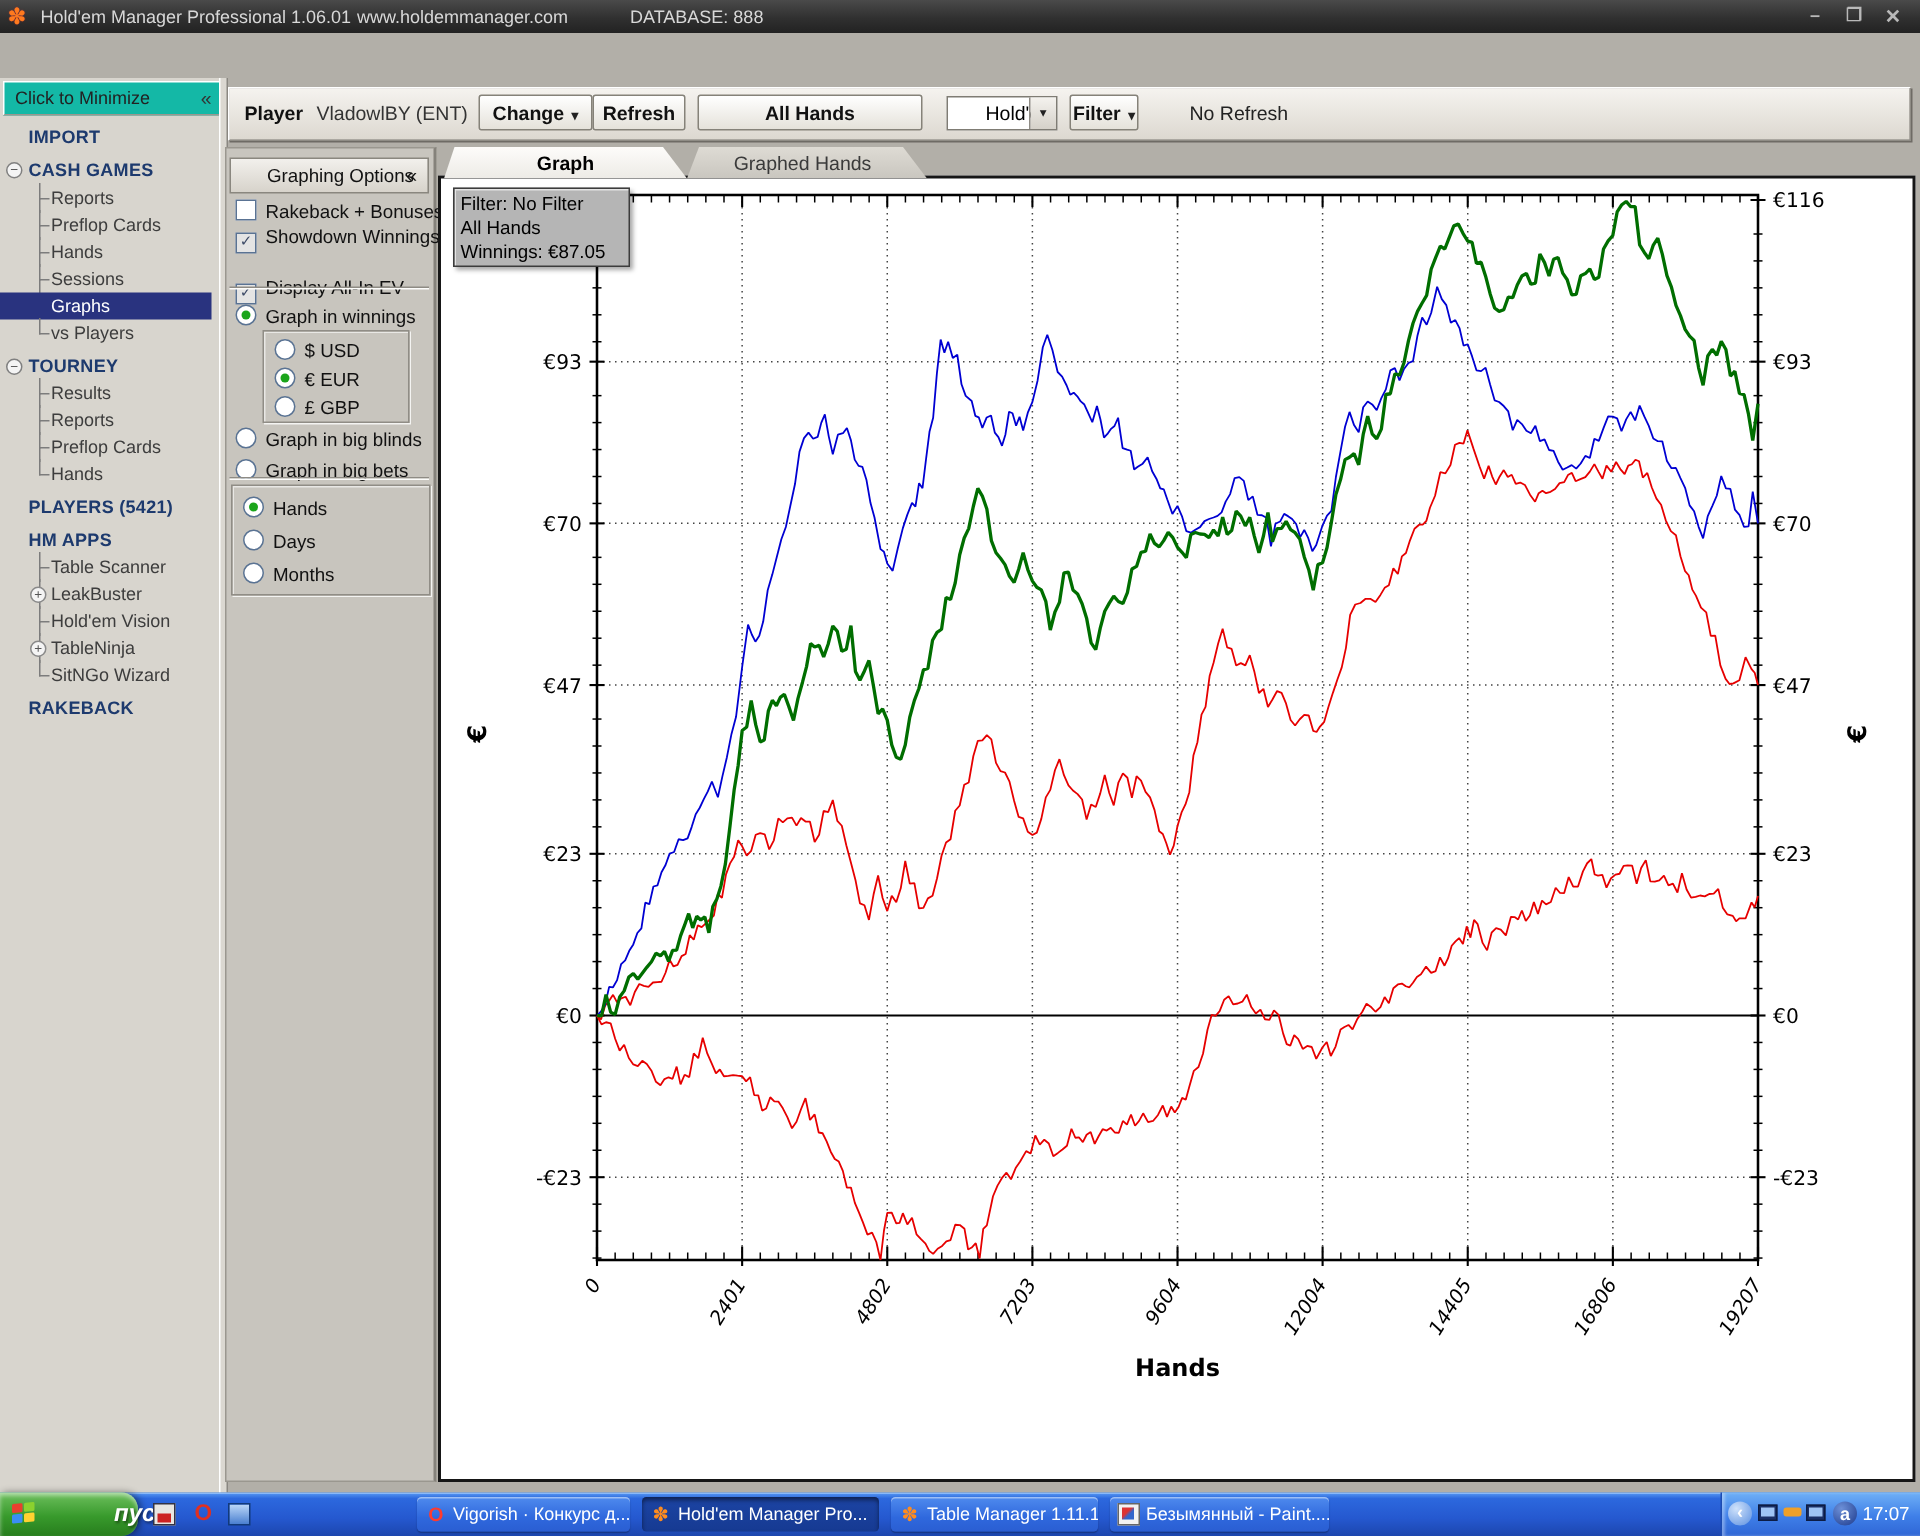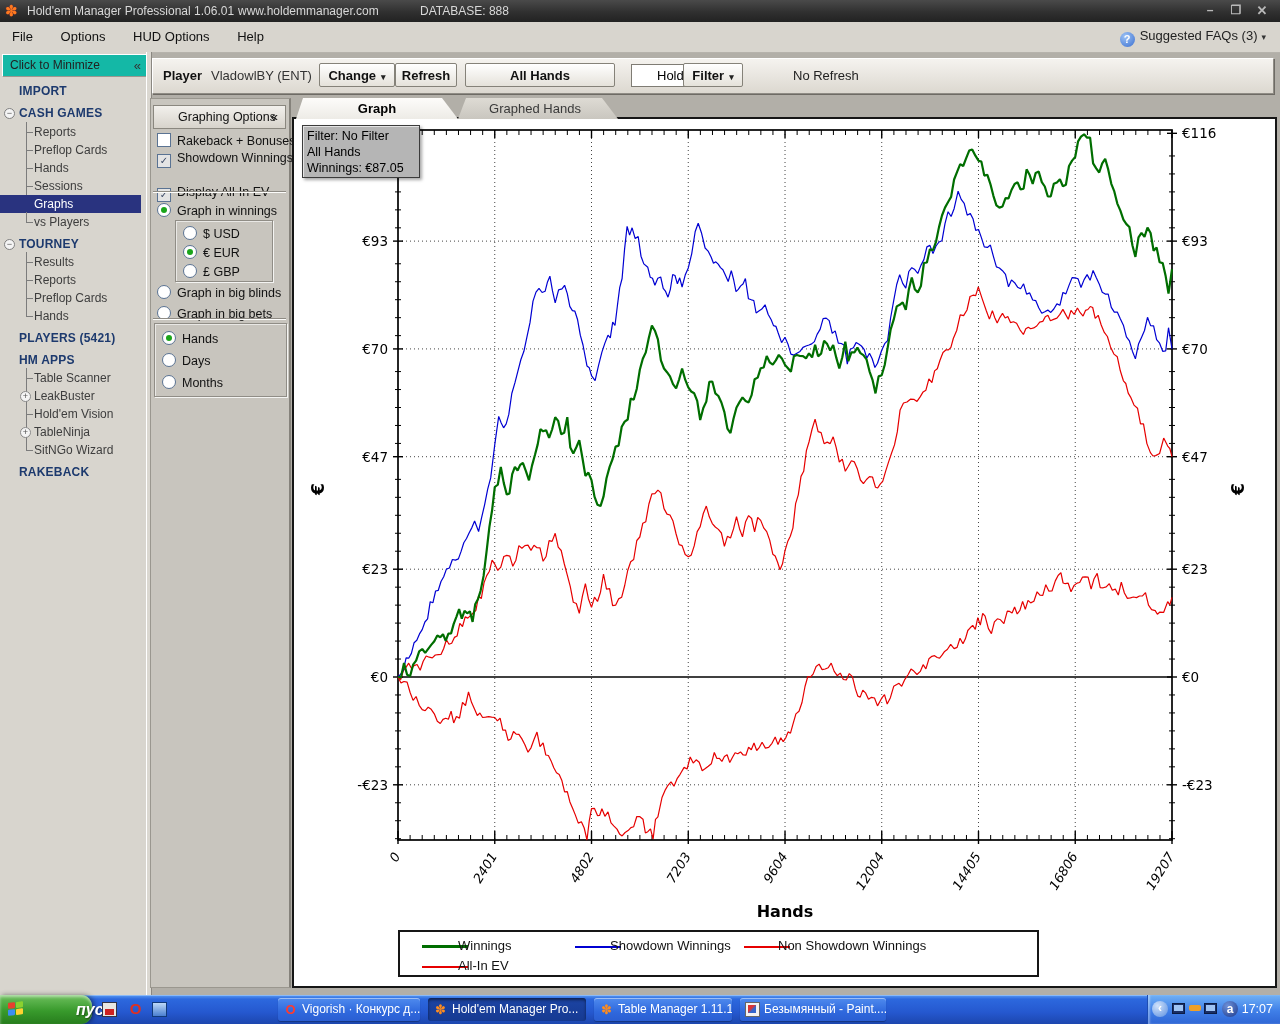--- a/index.html
+++ b/index.html
@@ -162,27 +162,20 @@
   <div class="titlebar">
     <span class="app-icon">✽</span>
     <span class="t-title">Hold'em Manager Professional 1.06.01</span>
     <span class="t-url">www.holdemmanager.com</span>
     <span class="t-db">DATABASE: 888</span>
     <span class="winbtn min">–</span>
     <span class="winbtn res">❐</span>
     <span class="winbtn cls">✕</span>
   </div>
 
-  <div class="menubar">
-    <span class="menu-item">File</span>
-    <span class="menu-item">Options</span>
-    <span class="menu-item">HUD Options</span>
-    <span class="menu-item">Help</span>
-    <span class="faq"><span class="qicon">?</span><span>Suggested FAQs (3)</span><span class="caret">▾</span></span>
-  </div>
 
   <div class="sidebar">
     <div class="minbar"><span>Click to Minimize</span><span class="collapse">«</span></div>
 
     <div class="srow" style="top:30px">
         <span class="hdr-label">IMPORT</span>
       </div>
     <div class="srow" style="top:52px">
         <span class="exp">−</span>
         <span class="hdr-label">CASH GAMES</span>
@@ -277,21 +270,21 @@
   <div class="toolbar">
     <span class="tb-player">Player</span>
     <span class="tb-name">VladowlBY (ENT)</span>
     <div class="btn" style="left:166px;width:76px"><span>Change</span><span class="caret">▾</span></div>
     <div class="btn" style="left:242px;width:62px"><span>Refresh</span></div>
     <div class="btn" style="left:312px;width:150px"><span>All Hands</span></div>
     <div class="combo">
       <div class="val">Hold'em</div>
       <div class="drop">▾</div>
     </div>
-    <div class="btn" style="left:530px;width:60px"><span>Filter</span><span class="caret">▾</span></div>
+    <div class="btn" style="left:560px;width:46px"><span>Filter</span><span class="caret">▾</span></div>
     <span class="tb-nofilter">No Refresh</span>
   </div>
 
   <div class="opanel">
     <div class="ohdr"><span>Graphing Options</span><span class="collapse">«</span></div>
     <div class="orow" style="top:34px"><span class="cb"></span><span>Rakeback + Bonuses</span></div>
     <div class="orow" style="top:52px"><span class="cb on">✓</span><span>Showdown Winnings</span></div>
     <div class="orow" style="top:86px"><span class="cb on">✓</span><span>Display All-In EV</span></div>
     <div class="sep" style="top:92px"></div>
     <div class="orow" style="top:104px"><span class="rb on"></span><span>Graph in winnings</span></div>
@@ -568,30 +561,20 @@
       <text transform="translate(883,739) rotate(-58)" text-anchor="end" font-size="13px" font-style="italic" font-family="&quot;DejaVu Sans&quot;,sans-serif">19207</text>
       <text transform="translate(32,372) rotate(-90)" text-anchor="middle" font-size="17px" font-weight="bold" font-family="&quot;DejaVu Sans&quot;,sans-serif">€</text>
       <text transform="translate(952,372) rotate(-90)" text-anchor="middle" font-size="17px" font-weight="bold" font-family="&quot;DejaVu Sans&quot;,sans-serif">€</text>
       <text x="493" y="800" text-anchor="middle" font-size="16px" font-weight="bold" font-family="&quot;DejaVu Sans&quot;,sans-serif">Hands</text>
       <path d="M106.0,560.0L108.7,562.6L111.4,553.5L114.1,550.2L116.7,546.2L119.4,551.3L122.1,548.6L125.1,547.5L128.2,553.2L131.2,544.3L134.2,539.0L137.2,540.2L140.3,540.9L143.3,538.0L146.3,537.7L149.0,537.5L151.7,531.5L154.4,522.8L157.0,527.3L159.7,526.3L162.4,520.4L165.1,519.0L167.8,506.4L170.5,509.5L173.2,499.9L175.8,501.1L178.5,498.6L181.2,496.0L183.9,493.4L186.6,479.0L189.3,481.6L192.0,465.9L194.7,458.6L197.4,454.2L200.1,443.2L202.8,447.2L205.8,453.4L208.8,450.2L211.8,439.5L214.8,438.4L217.8,439.2L220.8,449.3L223.9,443.2L226.9,428.6L229.9,431.3L232.9,428.6L236.0,428.1L239.0,433.4L242.0,428.3L245.0,430.7L248.0,430.8L251.1,444.3L254.1,439.5L257.1,423.6L260.1,424.4L263.2,416.3L266.2,430.2L269.2,433.5L272.2,446.5L275.3,458.1L278.3,469.6L281.3,485.3L284.3,486.5L287.3,496.3L290.4,479.2L293.4,466.7L296.4,481.7L299.5,490.4L302.5,480.2L305.5,484.5L308.5,475.2L311.5,457.0L314.5,472.1L317.6,471.7L320.6,488.6L323.6,488.2L326.6,481.9L329.7,480.2L332.7,468.5L335.7,453.5L338.7,444.7L341.7,442.5L344.8,423.5L347.8,420.0L350.8,406.2L353.8,404.7L356.9,387.0L359.9,376.9L362.9,376.6L365.9,373.1L368.9,375.9L372.0,391.6L375.0,397.1L378.0,398.0L381.0,404.1L384.1,417.0L387.1,427.6L390.1,428.6L393.2,437.5L396.3,439.7L399.2,438.1L402.2,428.9L405.2,414.6L408.2,409.6L411.3,396.5L414.3,389.1L417.3,399.8L420.3,406.6L423.3,410.0L426.4,412.4L429.4,416.0L432.4,429.4L435.4,419.3L438.5,421.0L441.5,411.9L444.5,399.7L447.5,411.7L450.5,419.9L453.6,404.7L456.6,398.6L459.6,401.5L462.6,414.9L465.7,400.5L468.7,403.4L471.7,410.9L474.7,414.6L477.7,423.1L480.8,437.2L483.2,439.0L485.6,445.3L488.0,452.8L490.5,446.8L493.0,433.6L495.7,424.6L498.3,419.3L500.9,411.1L503.6,386.7L506.3,377.8L509.0,359.4L511.7,354.3L514.4,333.7L517.0,325.0L520.1,312.0L523.1,302.1L526.1,314.6L529.1,315.6L532.1,326.7L535.2,325.1L538.2,326.6L541.2,319.8L544.2,330.6L547.3,345.0L550.3,342.2L553.3,354.3L556.3,349.3L559.4,343.7L562.4,344.9L565.4,352.1L568.4,363.0L571.4,366.7L574.5,362.5L577.5,359.6L580.5,360.0L583.5,370.3L585.7,371.0L588.0,367.4L590.8,364.2L593.6,354.4L596.6,344.9L599.6,336.0L602.5,327.9L605.3,314.9L608.1,292.9L611.5,286.0L615.0,285.0L618.4,282.2L621.8,282.3L625.0,284.4L628.3,279.6L631.1,274.9L633.9,273.2L636.9,261.9L639.9,265.7L642.6,253.9L645.3,251.7L648.0,243.2L651.0,235.5L654.1,232.8L656.5,232.8L658.9,230.3L661.3,221.5L664.7,213.5L668.2,197.8L671.6,198.6L675.0,193.0L678.0,179.5L681.0,178.2L683.7,178.7L686.3,169.9L690.3,182.1L694.3,193.8L697.4,202.1L700.4,193.6L702.8,200.7L705.2,206.0L707.8,200.6L710.5,196.4L713.2,201.0L715.8,199.5L718.5,205.6L721.5,204.7L724.6,206.3L728.0,212.8L731.4,217.5L733.8,211.8L736.3,210.2L738.7,211.8L741.7,210.9L744.7,209.0L747.7,205.1L750.8,204.4L753.3,199.7L755.9,198.2L758.4,203.8L761.6,202.4L764.9,201.1L767.9,197.4L770.9,192.4L773.6,197.4L776.3,202.2L779.0,193.4L782.2,197.5L785.4,191.0L788.2,195.7L791.1,199.1L793.5,193.4L795.9,192.5L798.3,189.5L800.7,190.5L803.2,201.4L806.2,198.3L809.2,208.0L812.3,215.4L815.4,219.5L818.5,229.9L821.9,237.1L825.3,239.8L828.3,253.8L831.4,263.8L833.8,266.5L836.2,276.1L838.6,280.1L842.0,288.1L845.5,291.2L848.5,306.9L851.5,306.8L854.9,326.6L858.4,335.6L861.0,339.0L863.6,338.6L867.6,336.5L871.7,321.1L875.7,329.1L877.8,331.5L880.0,339.7" fill="none" stroke="#e60000" stroke-width="1.2" stroke-linejoin="bevel"></path>
       <path d="M106.0,560.0L109.0,565.9L112.0,564.5L115.1,565.2L118.1,575.5L121.1,583.4L124.1,579.5L127.2,588.3L130.2,592.6L133.2,593.7L136.2,590.2L139.2,592.3L142.3,596.8L145.3,604.2L148.3,606.5L151.0,602.4L153.7,601.2L156.4,602.2L159.1,594.1L161.7,605.9L164.4,599.5L167.5,601.1L170.5,585.3L173.5,588.5L176.5,574.8L179.5,585.3L182.6,592.2L185.3,598.6L187.9,596.0L190.6,600.5L193.6,600.2L196.7,599.7L199.7,600.1L202.8,600.5L205.4,603.9L208.1,601.1L210.8,613.1L213.5,613.2L216.1,623.4L218.8,622.0L221.5,614.5L224.2,617.2L226.9,617.4L229.9,621.9L232.9,627.7L236.0,635.2L239.0,630.8L242.0,622.5L245.0,615.1L248.0,629.7L251.1,625.9L253.8,638.0L256.4,638.5L259.1,643.9L261.8,650.8L264.5,655.7L267.2,657.4L269.9,663.6L272.6,674.8L275.3,674.7L277.9,684.9L280.6,691.2L283.3,697.9L286.3,706.1L289.4,704.8L292.2,711.0L295.0,723.0L297.3,703.5L299.5,691.6L302.5,691.4L305.5,698.6L307.7,698.3L309.9,691.8L312.9,699.3L316.0,694.9L319.0,705.9L322.0,709.1L325.0,712.1L327.5,716.9L330.1,718.9L333.1,715.5L336.1,713.6L338.9,710.6L341.7,709.7L344.8,699.5L347.9,699.7L351.0,702.2L353.4,716.0L355.8,714.7L358.5,711.8L361.1,722.0L363.5,702.3L365.9,699.9L370.0,680.5L373.0,673.4L376.0,668.3L379.0,664.8L382.0,669.2L385.1,661.7L388.1,657.3L392.1,650.4L395.1,652.0L398.2,640.0L401.2,646.1L404.2,642.8L407.2,645.3L410.2,653.8L413.3,651.6L416.3,649.3L419.3,646.8L422.3,635.5L424.9,641.5L427.4,641.3L429.9,644.4L432.4,639.5L435.1,637.7L437.8,645.6L440.4,640.5L443.1,635.8L445.8,636.7L448.5,634.9L451.2,638.0L453.9,638.2L456.6,630.3L459.3,632.7L462.0,626.0L464.7,633.5L467.4,630.3L470.1,625.2L473.4,631.1L476.7,630.3L480.0,626.3L483.2,620.0L486.0,627.6L488.8,620.7L491.2,624.7L493.7,621.0L496.1,614.9L498.5,616.2L500.9,607.4L503.9,596.9L507.0,594.3L510.0,585.5L513.0,569.5L515.8,559.5L518.4,560.2L521.1,557.1L524.1,549.5L527.1,547.1L530.1,552.6L533.2,552.0L536.2,550.8L539.2,546.1L542.2,554.4L545.2,558.7L548.3,556.1L551.3,562.5L554.3,562.9L557.3,556.6L560.4,559.6L563.4,571.9L565.8,579.1L568.2,580.1L570.8,573.1L573.5,575.8L576.5,582.3L579.5,580.3L582.5,581.0L585.5,588.9L589.7,581.2L592.5,577.7L595.2,587.0L598.4,580.7L601.7,569.3L604.3,567.7L607.0,566.3L609.7,569.3L612.9,562.3L616.2,557.5L619.0,552.1L621.8,554.1L625.0,557.5L628.3,554.4L631.1,547.7L633.9,551.8L636.9,541.8L639.9,539.3L642.6,538.7L645.2,540.5L647.6,541.2L650.0,538.2L652.6,534.4L655.3,532.5L658.7,527.4L662.1,531.6L665.1,530.4L668.0,521.2L671.0,526.8L673.4,521.8L675.8,513.5L678.2,510.8L680.7,508.4L683.3,512.3L685.8,500.6L688.3,508.1L690.7,496.3L693.1,499.1L696.4,511.6L699.4,516.6L702.4,504.8L705.4,501.8L708.5,502.8L711.9,506.6L715.3,494.2L717.7,494.4L720.1,496.0L722.6,490.0L725.2,497.0L727.9,493.3L730.6,484.4L733.3,492.3L736.0,483.4L738.7,485.9L741.9,484.3L745.1,474.8L747.9,478.2L750.8,478.4L753.8,467.7L756.8,474.1L760.0,474.0L763.3,463.9L766.1,458.5L768.9,455.7L771.1,466.0L773.3,466.7L776.2,466.2L779.0,474.8L782.0,468.5L785.0,466.1L787.7,465.5L790.4,460.2L793.1,459.9L796.1,460.1L799.1,472.2L802.1,461.7L805.2,456.4L808.2,470.6L811.2,470.8L814.2,469.9L817.3,466.7L820.3,473.3L823.3,472.1L826.3,478.0L829.3,465.2L832.4,476.0L835.4,481.4L838.4,480.9L841.4,480.0L844.5,480.6L847.5,479.0L850.5,478.8L853.5,475.6L856.5,488.1L859.6,492.6L863.2,493.6L865.4,497.2L867.6,495.2L871.7,495.3L875.7,484.6L877.8,487.9L880.0,480.3" fill="none" stroke="#e60000" stroke-width="1.2" stroke-linejoin="bevel"></path>
       <path d="M106.0,560.0L108.7,557.2L111.4,553.1L114.1,540.9L116.7,541.2L119.4,536.4L122.1,525.7L124.8,523.2L127.5,516.9L130.2,512.6L132.9,505.0L135.6,501.9L138.2,484.7L140.9,485.8L143.6,474.0L146.3,473.3L149.0,464.5L151.7,459.7L154.4,452.1L157.4,451.0L160.4,442.5L163.4,443.1L166.4,441.9L169.1,434.4L171.8,425.8L174.5,421.5L177.2,415.8L179.9,410.6L182.6,404.0L186.6,414.5L189.6,400.6L192.6,387.8L195.7,372.1L198.7,360.9L202.8,327.4L206.7,299.4L209.2,306.0L211.6,310.8L214.2,306.8L216.8,297.4L219.8,276.5L222.9,265.9L225.9,254.2L228.9,242.5L231.9,234.3L235.0,219.7L238.0,205.7L241.0,184.1L244.0,175.1L247.0,171.4L250.1,175.5L253.1,174.3L255.5,164.9L257.9,159.2L260.5,173.9L263.2,185.9L266.6,172.8L270.0,171.8L272.6,168.3L275.3,176.6L277.8,189.4L280.4,193.6L282.9,194.2L285.6,202.8L288.3,218.2L291.0,228.0L295.0,249.1L297.3,250.8L299.5,258.7L303.1,263.6L306.5,248.7L309.9,235.1L312.9,226.1L316.0,218.2L318.3,220.8L320.7,205.1L323.0,208.5L325.4,188.7L327.7,170.6L330.1,161.5L332.6,131.9L335.1,109.4L337.6,118.1L340.1,110.8L343.2,121.6L346.2,119.5L349.0,139.2L351.8,146.9L355.8,150.3L358.2,160.2L360.5,161.2L362.9,168.3L365.8,161.3L368.7,160.0L371.2,171.4L373.6,174.4L376.0,180.2L378.3,172.6L380.7,157.5L383.0,158.5L385.4,166.8L387.7,160.8L390.1,170.0L393.2,158.1L396.3,150.9L399.7,136.8L403.2,114.5L406.2,106.2L409.6,116.3L413.1,131.0L416.1,134.1L419.1,140.0L421.5,146.2L423.8,144.8L426.2,147.2L428.5,150.6L430.9,152.7L433.2,157.8L436.2,164.5L439.3,153.6L441.6,162.5L444.0,174.7L446.3,172.3L448.7,168.9L451.0,167.0L453.4,161.5L456.4,181.7L459.4,182.8L461.8,183.5L464.1,196.0L466.5,194.2L469.8,192.1L473.1,187.8L476.1,197.2L479.2,202.7L481.5,208.6L483.9,209.3L486.2,216.0L489.6,225.6L493.0,220.3L496.0,227.2L498.9,237.1L501.9,238.1L504.9,236.2L508.0,234.4L511.0,230.4L514.0,229.0L517.0,228.0L519.7,226.9L522.4,224.6L525.1,217.4L528.1,212.4L531.1,201.7L534.2,201.1L537.2,203.6L540.2,216.4L543.2,213.9L546.3,226.2L549.3,226.5L552.3,228.2L555.3,247.2L558.3,232.2L561.4,230.7L564.1,225.6L566.7,227.1L569.4,229.0L572.1,232.3L574.8,241.1L577.5,236.3L580.2,241.8L582.9,250.5L585.5,246.3L589.7,233.2L592.7,226.7L595.6,223.6L598.6,201.0L601.7,183.7L604.7,167.5L607.7,157.6L610.7,166.4L613.8,171.2L616.8,154.5L619.8,150.7L622.8,152.6L625.8,156.5L628.9,148.4L631.9,142.6L634.9,129.9L637.9,128.4L641.0,136.6L644.0,129.0L647.0,125.0L650.0,123.7L653.0,106.6L656.1,94.7L659.1,99.5L662.1,91.7L666.1,74.2L669.2,82.4L672.2,86.4L675.2,98.2L678.2,96.4L681.0,101.7L683.7,113.4L686.5,112.5L689.4,120.6L692.3,129.9L695.4,130.4L698.4,128.1L701.4,139.4L704.4,149.9L707.4,151.0L710.5,153.7L713.5,157.3L716.5,169.8L719.5,162.9L722.6,165.7L725.6,170.2L728.6,171.8L731.6,166.8L734.6,177.1L737.7,175.9L740.7,183.0L743.7,183.6L746.7,190.8L749.8,196.2L752.8,194.7L755.8,193.1L758.8,195.4L761.8,192.0L764.9,186.9L767.9,188.3L770.9,175.5L773.9,176.9L777.0,168.4L780.1,160.6L783.2,160.8L786.1,161.9L789.0,170.5L792.1,162.6L795.1,157.6L798.1,163.3L801.1,153.4L804.2,160.6L807.2,166.9L810.2,175.3L813.2,177.1L816.2,177.2L819.3,190.4L822.3,195.1L825.3,195.0L828.3,201.7L831.4,208.2L834.4,219.9L837.4,223.8L840.4,234.2L843.4,241.9L846.5,227.1L849.5,220.4L852.5,213.5L855.5,200.3L858.6,208.6L861.6,208.9L864.6,222.7L867.6,226.2L870.7,234.3L873.7,233.9L876.5,210.7L880.0,231.9" fill="none" stroke="#0000d2" stroke-width="1.2" stroke-linejoin="bevel"></path>
       <path d="M106.0,560.0L109.0,560.3L112.0,546.1L115.1,557.8L118.1,559.3L121.1,547.7L124.1,543.6L127.2,534.4L130.2,532.0L133.2,535.9L136.2,531.9L139.2,527.9L142.3,524.2L145.3,518.5L148.3,520.2L151.0,517.2L153.7,523.9L156.4,516.6L159.1,516.4L161.7,506.9L164.4,499.8L167.1,492.1L169.8,501.6L172.5,493.8L175.2,496.3L177.9,494.3L180.6,504.9L183.2,487.3L185.9,482.3L188.6,473.8L191.6,458.9L194.7,433.3L197.4,409.9L200.1,393.3L202.8,370.0L205.8,367.7L208.8,350.0L211.8,366.1L214.8,377.6L217.5,376.4L220.2,357.1L222.9,349.9L225.6,353.5L228.2,347.9L230.9,345.8L233.9,354.1L237.0,363.3L240.0,348.6L243.0,337.8L245.7,327.4L248.4,312.1L251.1,314.3L254.1,313.2L257.1,320.9L260.1,312.5L263.2,300.3L266.2,303.9L269.2,317.2L272.2,315.8L275.3,300.1L278.3,330.6L281.3,336.5L284.3,330.3L287.3,323.3L290.4,340.8L293.4,358.9L296.4,355.6L299.5,363.1L302.5,379.6L305.5,387.8L308.5,389.1L311.5,379.7L314.5,361.2L317.6,349.9L320.6,342.0L323.6,329.6L326.6,328.6L329.7,309.8L332.7,304.6L335.7,302.5L338.7,281.4L341.7,282.7L344.8,271.7L347.8,252.8L350.8,241.7L353.8,235.4L356.9,220.5L359.9,208.6L362.9,213.7L365.9,222.3L368.9,243.4L372.0,251.5L375.0,255.2L378.0,259.4L381.0,267.2L384.1,271.3L387.1,262.5L390.1,251.5L393.2,262.7L396.3,270.4L399.2,274.5L402.2,276.3L405.2,283.9L408.2,303.0L411.3,291.0L414.3,284.6L417.3,264.9L420.3,264.5L423.3,276.3L426.4,279.0L429.4,285.5L432.4,295.1L435.4,311.6L438.5,316.1L441.5,301.8L444.5,290.5L447.5,285.1L450.5,280.4L453.6,284.0L456.6,285.4L459.6,278.1L462.6,262.3L465.7,260.6L468.7,251.2L471.7,250.5L474.7,239.0L477.7,245.3L480.8,247.6L483.8,243.4L486.8,237.9L489.9,241.4L493.0,247.9L496.0,251.2L498.9,254.8L501.9,239.3L504.9,238.0L508.0,239.0L511.0,239.2L514.0,241.4L517.0,236.3L520.1,240.4L523.1,227.7L526.1,239.3L529.1,236.7L532.1,223.7L535.2,227.1L538.2,233.6L541.2,227.9L544.2,240.4L547.3,251.5L550.3,240.3L553.3,224.7L556.3,244.1L559.4,235.4L562.4,235.3L565.4,230.6L568.4,236.1L571.4,238.1L574.5,242.3L577.5,254.3L580.5,262.8L583.5,276.4L586.6,259.4L589.7,258.2L592.7,248.0L595.6,231.1L598.6,212.7L601.7,202.7L604.7,189.4L607.7,187.8L610.7,185.4L613.8,192.9L616.8,172.6L619.8,160.5L622.8,172.3L625.8,175.5L628.9,169.1L631.9,146.0L634.9,145.5L637.9,132.2L641.0,133.2L644.0,124.8L647.0,110.1L650.0,98.5L653.0,90.6L656.1,85.0L659.1,79.9L662.1,62.5L665.1,54.8L668.2,47.1L671.2,49.0L674.2,41.2L677.2,33.6L680.2,32.4L683.4,38.7L686.5,43.7L689.4,44.6L692.3,58.6L695.4,57.8L698.4,67.1L701.4,78.8L704.4,88.3L707.4,90.6L710.5,89.5L713.5,81.1L716.5,81.4L719.5,73.0L722.6,67.0L725.6,65.3L728.6,72.5L731.6,71.7L734.6,52.3L737.7,58.1L740.7,67.0L743.7,55.9L746.7,54.6L749.8,65.1L752.8,69.5L755.8,79.5L758.8,79.3L761.8,66.8L764.9,65.4L767.9,62.3L770.9,69.3L773.9,67.8L777.0,49.0L780.1,43.6L783.2,40.0L786.1,24.3L789.0,19.7L792.1,17.3L795.1,20.7L798.1,20.7L801.1,46.3L804.2,51.3L807.2,55.5L810.2,46.4L813.2,41.8L816.2,52.4L819.3,66.8L822.3,74.4L825.3,86.6L828.3,93.4L831.4,102.6L834.4,107.1L837.4,110.0L840.4,128.2L843.4,139.9L846.5,120.3L849.5,115.9L852.5,119.9L855.5,110.5L858.6,116.0L861.6,133.7L864.6,130.5L867.6,145.2L870.7,146.1L873.7,159.3L876.5,176.7L880.0,152.2" fill="none" stroke="#006e00" stroke-width="2.2" stroke-linejoin="bevel"></path>
     </svg>
 
-  <div class="legend">
-    <span class="lmark" style="left: 22px; top: 13px; background: rgb(0, 110, 0); height: 3px;"></span>
-    <span class="llabel" style="left:58px;top:6px">Winnings</span>
-    <span class="lmark" style="left: 175px; top: 14px; background: rgb(0, 0, 210); height: 2px;"></span>
-    <span class="llabel" style="left:210px;top:6px">Showdown Winnings</span>
-    <span class="lmark" style="left: 344px; top: 14px; background: rgb(230, 0, 0); height: 2px;"></span>
-    <span class="llabel" style="left:378px;top:6px">Non Showdown Winnings</span>
-    <span class="lmark" style="left: 22px; top: 34px; background: rgb(230, 0, 0); height: 2px;"></span>
-    <span class="llabel" style="left:58px;top:26px">All-In EV</span>
-  </div>
 
   <div class="taskbar">
     <div class="startbtn">
       <span class="flag">
           <i class="f1"></i>
           <i class="f2"></i>
           <i class="f3"></i>
           <i class="f4"></i>
         </span>
       <span class="lbl">пуск</span>

